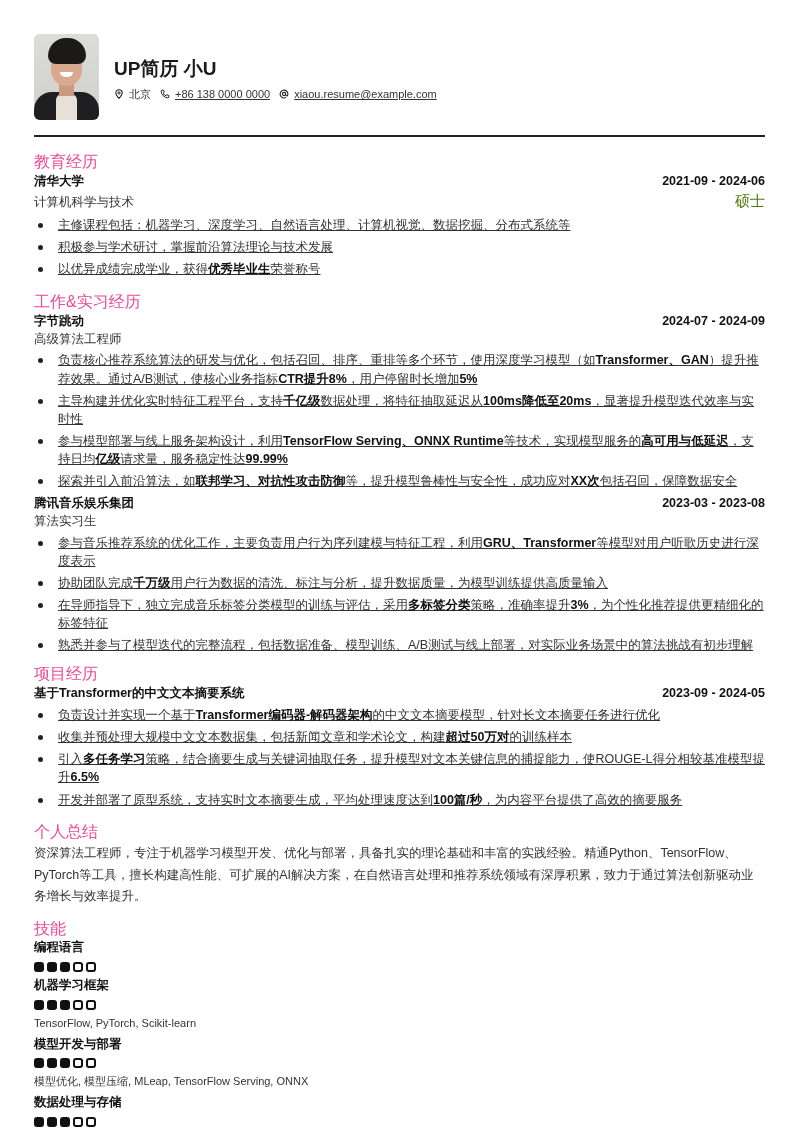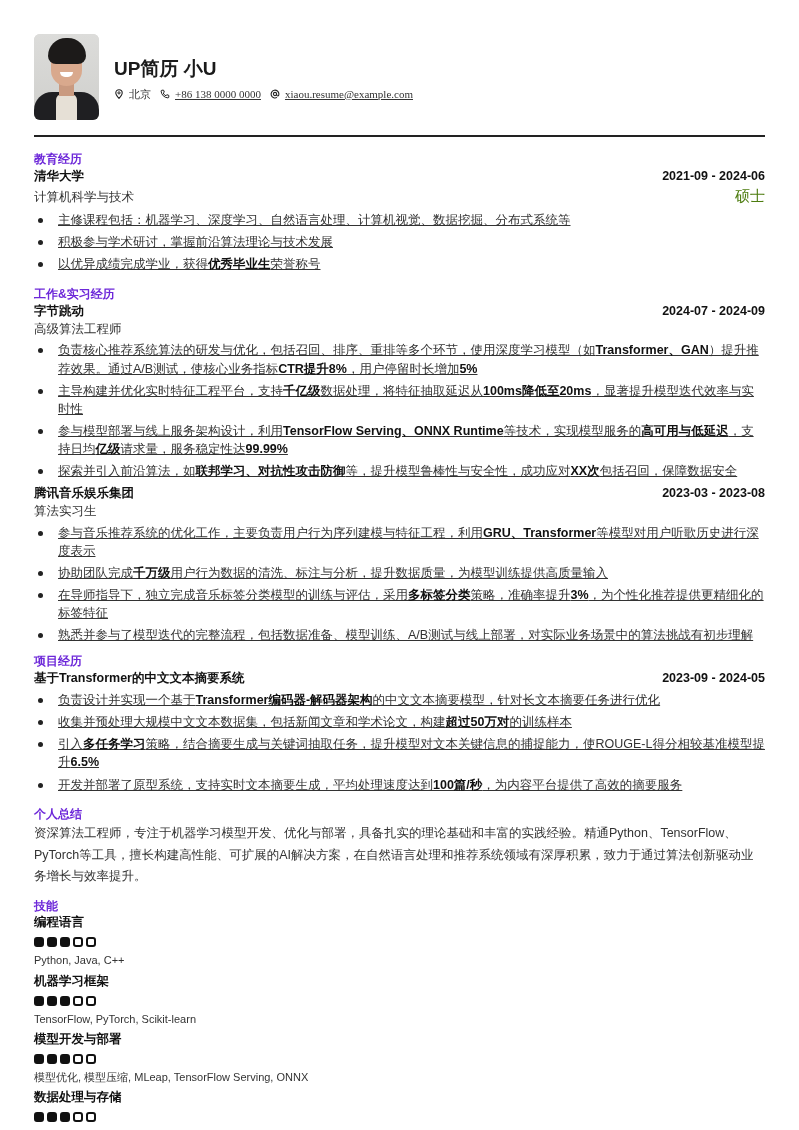--- a/index.html
+++ b/index.html
@@ -10,27 +10,27 @@
   .photo { width: 65px; height: 86px; border-radius: 6px; overflow: hidden; position: relative; background: #d9d8d5; flex: none; }
   .photo .bg { position: absolute; inset: 0; background: linear-gradient(180deg,#dcdcda 0%,#cfcfcc 100%); }
   .photo .hair { position: absolute; left: 14px; top: 4px; width: 38px; height: 26px; background: #1c1a19; border-radius: 18px 18px 8px 8px; }
   .photo .face { position: absolute; left: 17px; top: 14px; width: 31px; height: 38px; background: #d9a98d; border-radius: 14px 14px 16px 16px; }
   .photo .neck { position: absolute; left: 25px; top: 48px; width: 15px; height: 14px; background: #c99a80; }
   .photo .jacket { position: absolute; left: 0; top: 58px; width: 65px; height: 30px; background: #1f1f22; border-radius: 18px 18px 0 0; }
   .photo .shirt { position: absolute; left: 22px; top: 60px; width: 21px; height: 28px; background: #e6e0d6; border-radius: 6px 6px 0 0; }
   .photo .smile { position: absolute; left: 26px; top: 38px; width: 13px; height: 5px; background: #fff; border-radius: 0 0 7px 7px; }
   .head-info { margin-left: 15px; padding-top: 6px; }
   .name { font-size: 19px; font-weight: 600; color: #1a1a1a; line-height: 1.3; }
-  .contacts { display: flex; align-items: center; font-size: 11px; margin-top: 4px; color: #333; font-family: Liberation Serif, serif; }
+  .contacts { display: flex; align-items: center; font-size: 11px; margin-top: 4px; color: #333; }
   .contacts .ic { width: 10px; height: 10px; display: inline-block; margin-right: 5px; }
   .contacts .item { display: flex; align-items: center; margin-right: 9px; }
   .contacts a { color: #333; text-decoration: underline; text-align: center; }
   .rule { margin-top: 15px; height: 1.5px; background: #222; width: 731px; }
   .section { margin-top: 14px; }
-  .section-title { font-size: 12px; font-weight: 700; color: #6d28d9; line-height: 1.25; }
+  .section-title { font-size: 16px; font-weight: 400; color: #ec4899; line-height: 1.25; }
   .entry { margin-top: 0; }
   .entry-row { display: flex; justify-content: space-between; align-items: baseline; }
   .entry-title { font-size: 12.5px; font-weight: 700; color: #111; line-height: 1.25; }
   .entry-date { font-size: 12.5px; font-weight: 700; color: #111; }
   .entry-sub { font-size: 12.5px; color: #333; line-height: 1.4; }
   .entry-degree { font-size: 15px; color: #4d7c0f; text-align: center; }
   ul.bullets { list-style: none; margin-top: 3px; }
   ul.bullets li { position: relative; padding-left: 24px; font-size: 12.5px; color: #333; line-height: 1.45; margin-bottom: 4px; text-decoration: underline; }
   ul.bullets li::before { content: ""; position: absolute; left: 4px; top: 7px; width: 5px; height: 5px; border-radius: 50%; background: #222; }
   b { font-weight: 700; color: #111; }
@@ -165,21 +165,20 @@
     <div id="skill-items">
         <div class="skill">
           <div class="skill-name">编程语言</div>
           <div class="dots">
             <span class="dot on"></span>
             <span class="dot on"></span>
             <span class="dot on"></span>
             <span class="dot"></span>
             <span class="dot"></span>
           </div>
-          <div class="skill-val">Python, Java, C++</div>
         </div>
         <div class="skill">
           <div class="skill-name">机器学习框架</div>
           <div class="dots">
             <span class="dot on"></span>
             <span class="dot on"></span>
             <span class="dot on"></span>
             <span class="dot"></span>
             <span class="dot"></span>
           </div>

